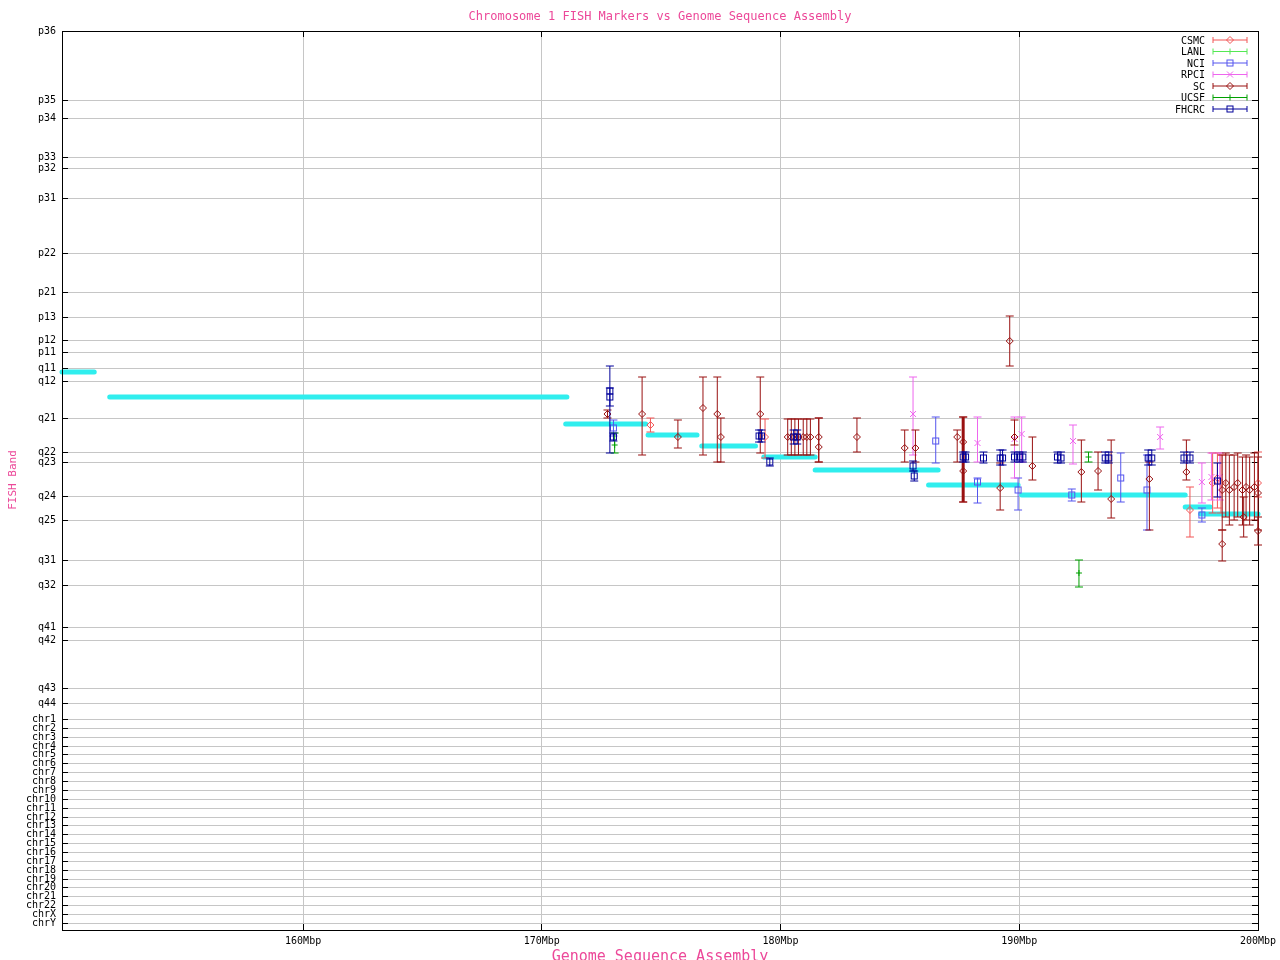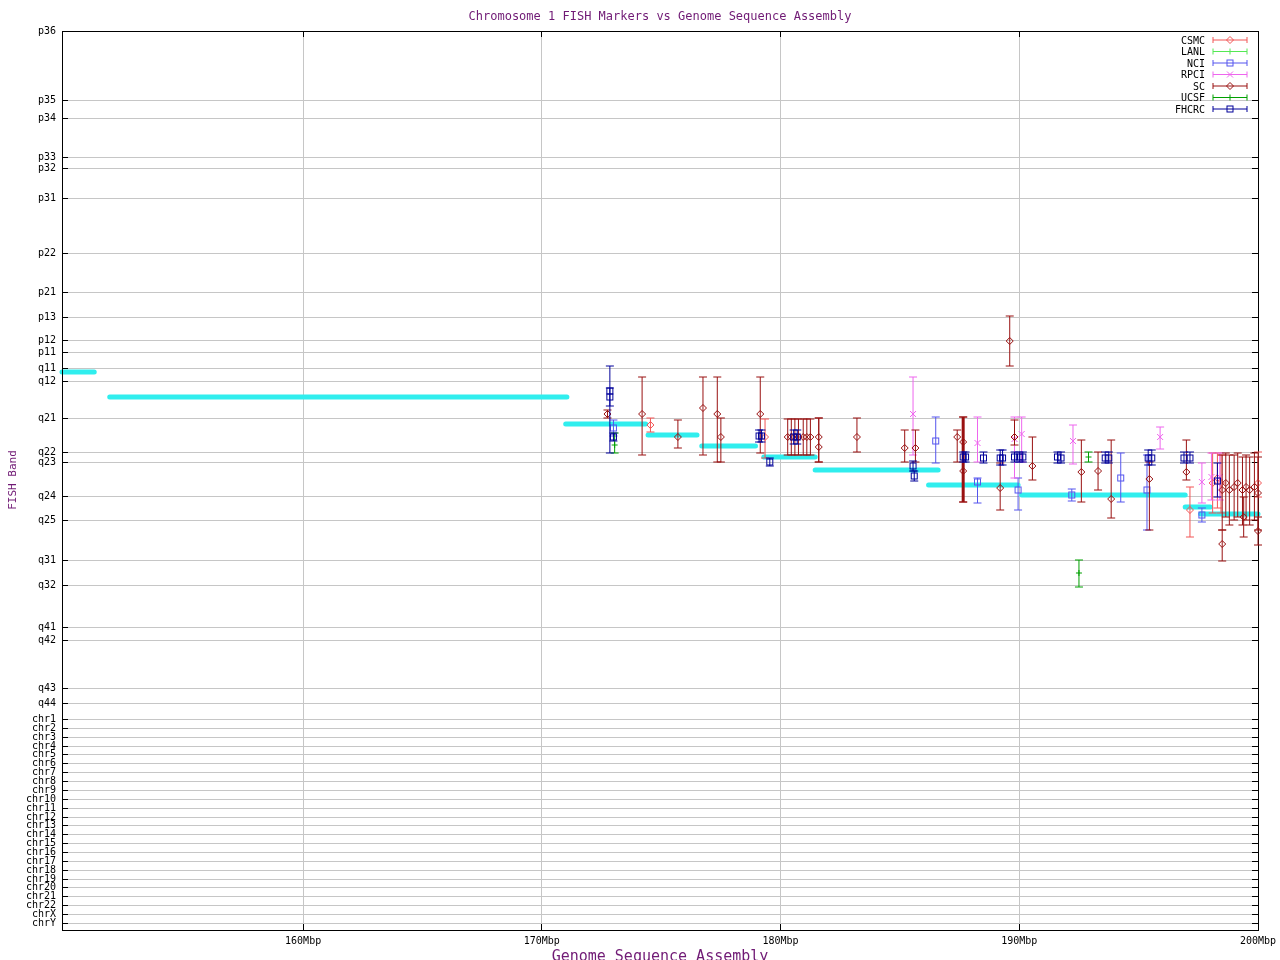--- a/index.html
+++ b/index.html
@@ -1,17 +1,17 @@
 <!DOCTYPE html>
 <html><head>
 <meta charset="utf-8">
 <style>
   html,body{margin:0;padding:0;background:#ffffff;}
   #chart{position:relative;width:1280px;height:960px;background:#ffffff;overflow:hidden;
-         font-family:"DejaVu Sans Mono",monospace;color:#701a75;}
+         font-family:"DejaVu Sans Mono",monospace;color:#ec4899;}
   #plot{position:absolute;left:0;top:0;}
   #plot text{font-family:"DejaVu Sans Mono",monospace;font-size:10px;fill:#000;}
   .title{position:absolute;left:62px;width:1196px;top:9px;text-align:center;
          font-size:12px;white-space:nowrap;}
   .xlabel{position:absolute;left:62px;width:1196px;top:947px;text-align:center;font-size:15px;}
   .ylabel{position:absolute;left:12px;top:480px;transform:translate(-50%,-50%) rotate(-90deg);
           white-space:nowrap;font-size:11px;}
 </style>
 </head>
 <body>

